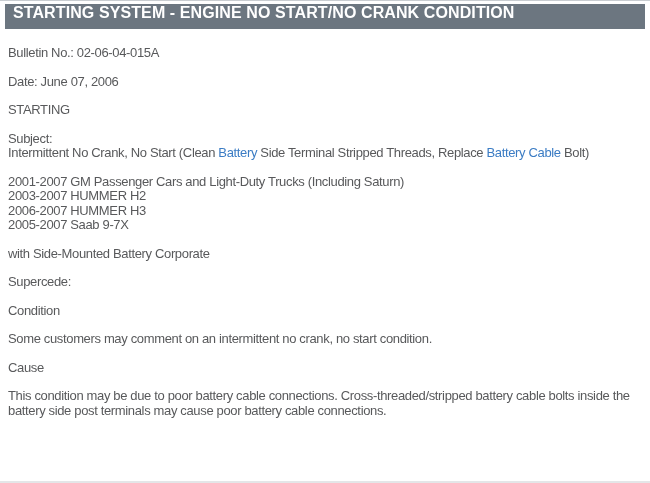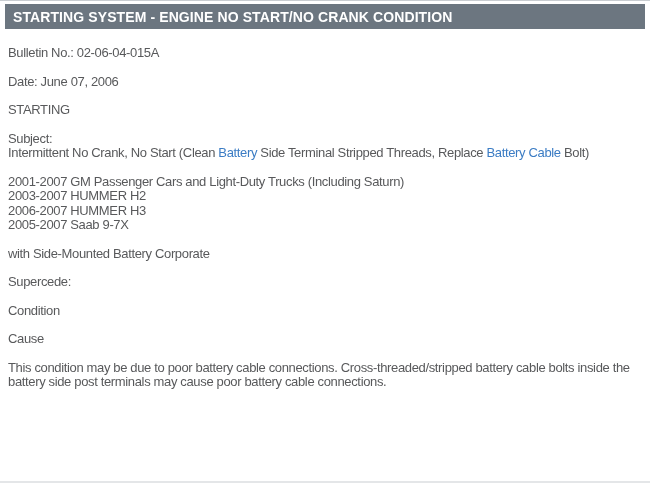--- a/index.html
+++ b/index.html
@@ -18,23 +18,23 @@
   .top-border {
     height: 1px;
     background: #c9cdd1;
   }
   .title-bar {
     margin: 3px 5px 0 5px;
     height: 25px;
     background: #6c7680;
     color: #ffffff;
     display: flex;
-    align-items: center;
+    align-items: flex-start;
     padding: 0 8px;
-    font-size: 14px;
+    font-size: 16px;
     font-weight: bold;
     letter-spacing: 0.1px;
   }
   .content {
     padding: 17px 6px 0 8px;
     color: #58595b;
     font-size: 13px;
     letter-spacing: -0.35px;
     line-height: 14.5px;
   }
@@ -87,20 +87,21 @@
       <span class="blk-line">2005-2007 Saab 9-7X</span>
     </p>
 
     <p class="line">with Side-Mounted Battery Corporate</p>
 
     <p class="line">Supercede:</p>
 
 
     <p class="line">Condition</p>
 
+    <p class="para">Some customers may comment on an intermittent no crank, no start condition.</p>
 
     <p class="line">Cause</p>
 
     <p class="para">This condition may be due to poor battery cable connections. Cross-threaded/stripped battery cable bolts inside the battery side post terminals may cause poor battery cable connections.</p>
   </div>
 
   <div class="bottom-divider"></div>
 </div>
 
 </body></html>

